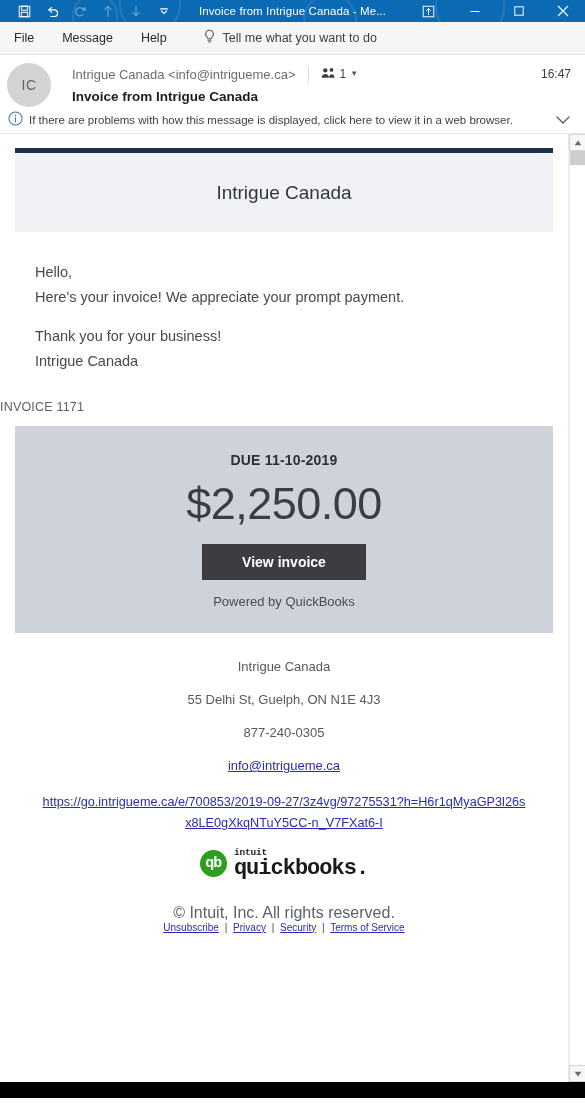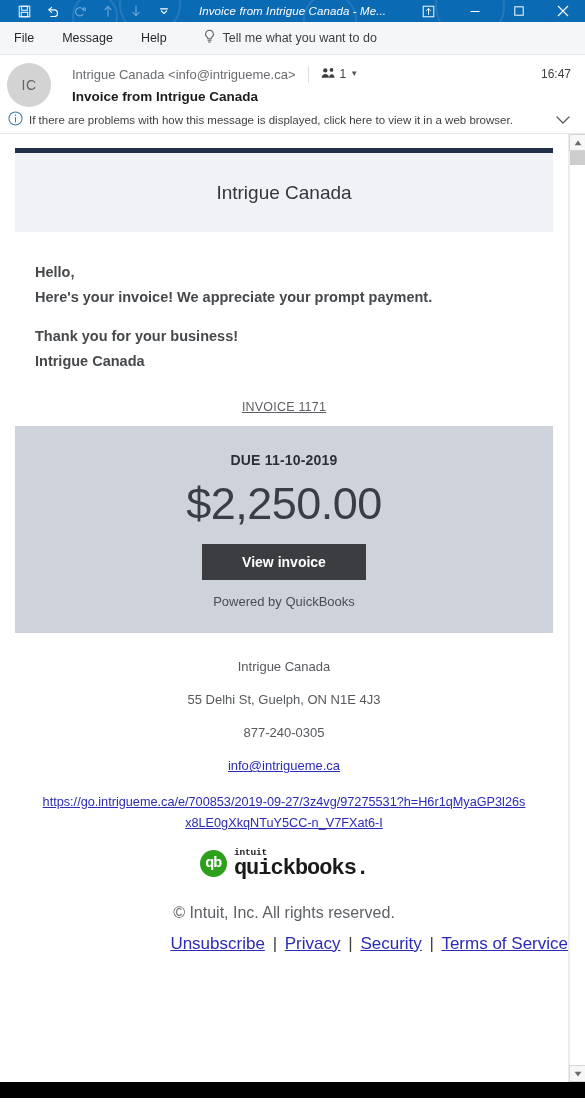--- a/index.html
+++ b/index.html
@@ -7,21 +7,21 @@
     width: 585px; height: 1105px;
     font-family: "Liberation Sans", sans-serif;
     background: #ffffff;
     overflow: hidden;
   }
   .app { width: 585px; height: 1105px; position: relative; background: #fff; }
 
   
   .titlebar {
     height: 22px; background: #0b6ab4; position: relative;
-    display: flex; align-items: center; overflow: hidden; font-style: italic;
+    display: flex; align-items: center; overflow: hidden;
   }
   .tb-watermark {
     position: absolute; left: 0; top: 0; width: 100%; height: 22px;
     opacity: .10; pointer-events: none;
   }
   .qat { display: flex; align-items: center; gap: 0px; padding-left: 10px; z-index:2;}
   .qat-btn {
     width: 28px; height: 22px; display: flex; align-items: center; justify-content: center;
     color: #ffffff;
   }
@@ -99,28 +99,27 @@
   .brandbar {
     margin: 14px 15px 0 15px;
     border-top: 5px solid #22314a;
     background: #f1f2f6;
     height: 84px;
     display: flex; align-items: center; justify-content: center;
   }
   .brandbar .name { font-size: 19px; color: #32373d; }
 
   .bodytext {
-    margin: 28px 0 0 35px; font-size: 14.5px; color: #46494c; line-height: 25px; font-weight: bold;
+    margin: 28px 0 0 35px; font-size: 14.5px; color: #46494c; line-height: 25px;
   }
   .bodytext .gap { height: 14px; }
 
   .invno {
-    margin-top: 26px; text-align: center; font-size: 12.5px; color: #5d6165;
+    margin-top: 26px; font-size: 12.5px; color: #5d6165;
     letter-spacing: .2px;
-    text-decoration: underline;
   }
 
   .amountbox {
     margin: 12px 15px 0 15px; background: #ced2db; padding: 26px 0 24px 0;
     text-align: center;
   }
   .due { font-size: 14px; font-weight: bold; color: #2c3034; letter-spacing: .2px; }
   .amount {
     font-size: 45px; color: #3a3e42; margin-top: 8px; letter-spacing: -.5px;
     line-height: 56px;
@@ -148,21 +147,21 @@
   .qb-circle {
     width: 27px; height: 27px; border-radius: 50%; background: #2ca01c;
     display: flex; align-items: center; justify-content: center;
     color: #fff; font-size: 15px; font-weight: bold; letter-spacing: -1px;
   }
   .qb-words { line-height: 1; }
   .qb-intuit { font-size: 9.5px; font-weight: bold; color: #1a1a1a; letter-spacing: -.2px; }
   .qb-name { font-size: 22px; font-weight: bold; color: #1a1a1a; letter-spacing: -1px; }
 
   .copyright { text-align: center; margin-top: 24px; font-size: 16px; color: #5d6165; }
-  .footlinks { text-align: right; margin-top: 12px; font-size: 17px; color: #3c3f42; }
+  .footlinks { text-align: center; font-size: 10px; color: #3c3f42; }
   .footlinks a { color: #2b2bb5; }
   .footlinks .sep { color: #3c3f42; padding: 0 3px; }
 
   
   .vscroll {
     position: absolute; right: 0; top: 0; width: 17px; height: 948px;
     background: #ffffff; border-left: 1px solid #ebebeb;
   }
   .sb-arrow {
     width: 17px; height: 17px; background: #f7f7f7; border: 1px solid #d6d6d6;

